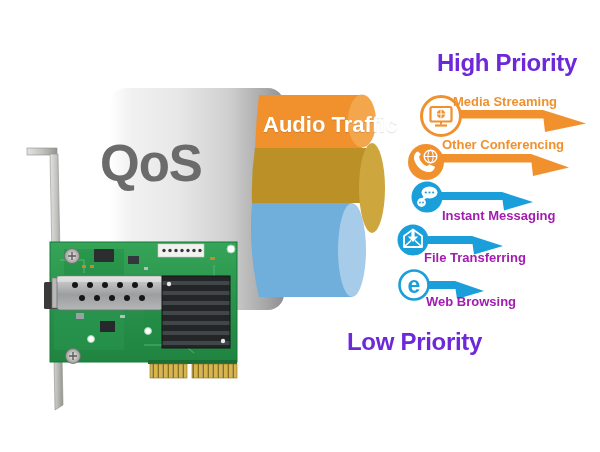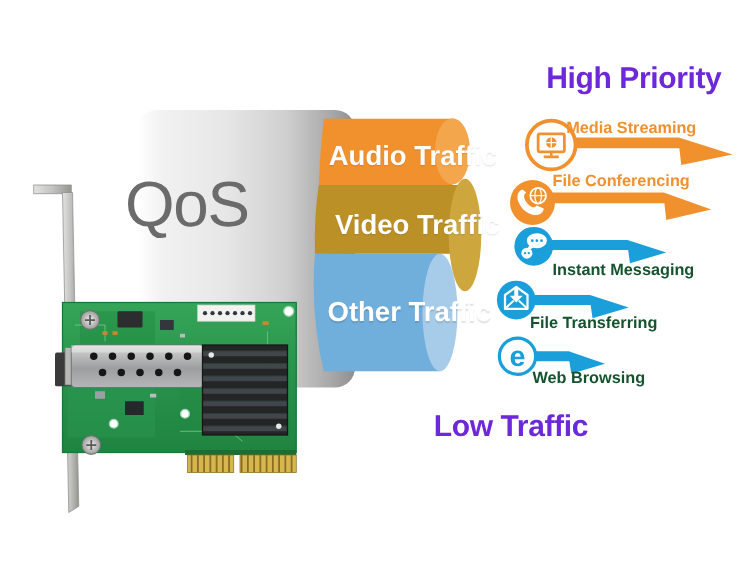--- a/index.html
+++ b/index.html
@@ -3,36 +3,36 @@
 <meta charset="utf-8">
 <style>
   html,body{margin:0;padding:0;background:#fff;}
   .stage{position:relative;width:600px;height:452px;background:#ffffff;overflow:hidden;
          font-family:"Liberation Sans","DejaVu Sans",sans-serif;}
   .abs{position:absolute;}
   
   .qos-panel{left:110px;top:88px;width:174px;height:222px;border-radius:16px;
     background:linear-gradient(to right, rgba(246,246,246,0) 0%, #f1f1f1 12%, #e7e7e7 40%,
                #d0d0d0 68%, #a6a6a6 90%, #8f8f8f 100%);}
-  .qos-title{left:100px;top:134px;font-size:51px;font-weight:normal;color:#6b6b6b;
+  .qos-title{left:100px;top:134px;font-size:51px;font-weight:bold;color:#6b6b6b;
     letter-spacing:-1px;line-height:60px;}
   
   .pipe-label{color:#ffffff;font-weight:bold;font-size:22px;text-align:left;white-space:nowrap;
     text-shadow:0 1px 1px rgba(0,0,0,0.12);}
   .lbl-audio{left:263px;top:112px;}
   .lbl-video{left:268px;top:167px;}
   .lbl-other{left:262px;top:237px;}
   
   .priority-heading{font-size:24px;font-weight:bold;color:#6d28d9;letter-spacing:-0.3px;white-space:nowrap;}
   .hp{left:437px;top:49px;}
   .lp{left:347px;top:328px;}
   
   .flow-label{font-size:13px;white-space:nowrap;text-align:left;font-weight:bold;}
   .orange-text{color:#f0912e;}
-  .blue-text{color:#14532d;}
+  .blue-text{color:#a21caf;}
   .fl-media{left:453px;top:94px;width:100px;}
   .fl-video{left:442px;top:137px;width:120px;}
   .fl-im{left:442px;top:208px;width:100px;}
   .fl-file{left:424px;top:250px;width:94px;}
   .fl-web{left:426px;top:294px;width:88px;}
   svg{display:block;}
 </style>
 </head>
 <body>
 
@@ -159,25 +159,23 @@
       <path d="M15,63 H132 V118 H12 Q11,90 15,63 Z" fill="#BB9026"></path>
       <ellipse cx="132" cy="103" rx="13" ry="45" fill="#CDA73E"></ellipse>
     </g>
     <g>
       <path d="M19,10 H122 V63 H15 Q16,36 19,10 Z" fill="#F0912E"></path>
       <ellipse cx="122" cy="36" rx="14" ry="26.5" fill="#F4A64C"></ellipse>
     </g>
   </svg>
 
   <div class="abs pipe-label lbl-audio">Audio Traffic</div>
-  <div class="abs pipe-label lbl-video">Video Traffic</div>
-  <div class="abs pipe-label lbl-other">Other Traffic</div>
 
   <div class="abs priority-heading hp">High Priority</div>
-  <div class="abs priority-heading lp">Low Traffic</div>
+  <div class="abs priority-heading lp">Low Priority</div>
 
   <svg class="abs" style="left:450px;top:105px;" width="140" height="30">
     <path d="M0,5 H93 L136,18.5 L95,27 L93.5,13.5 H0 Z" fill="#F0912E"></path>
   </svg>
   <svg class="abs" style="left:438px;top:148px;" width="136" height="32">
     <path d="M0,6 H93 L131,19.5 L95,28 L93.5,14.5 H0 Z" fill="#F0912E"></path>
   </svg>
   <svg class="abs" style="left:440px;top:188px;" width="96" height="27">
     <path d="M0,4 H62 L93,14 L64,22.5 L62.5,12 H0 Z" fill="#1A9FDB"></path>
   </svg>
@@ -224,18 +222,18 @@
     <rect x="16.4" y="8.5" width="3.2" height="6.5" fill="#ffffff"></rect>
     <polygon points="12.8,14.5 23.2,14.5 18,20" fill="#ffffff"></polygon>
   </svg>
 
   <svg class="abs" style="left:396px;top:267px;" width="36" height="36">
     <circle cx="18" cy="18" r="14.5" fill="#ffffff" stroke-width="2.6" stroke="#1A9FDB"></circle>
     <text x="18" y="25.5" text-anchor="middle" font-family="Liberation Sans, sans-serif" font-size="23" font-weight="bold" fill="#1A9FDB">e</text>
   </svg>
 
   <div class="abs flow-label orange-text fl-media">Media Streaming</div>
-  <div class="abs flow-label orange-text fl-video">File Conferencing</div>
+  <div class="abs flow-label orange-text fl-video">Other Conferencing</div>
   <div class="abs flow-label blue-text fl-im">Instant Messaging</div>
   <div class="abs flow-label blue-text fl-web">Web Browsing</div>
   <div class="abs flow-label blue-text fl-file">File Transferring</div>
 
 </div>
 
 </body></html>

